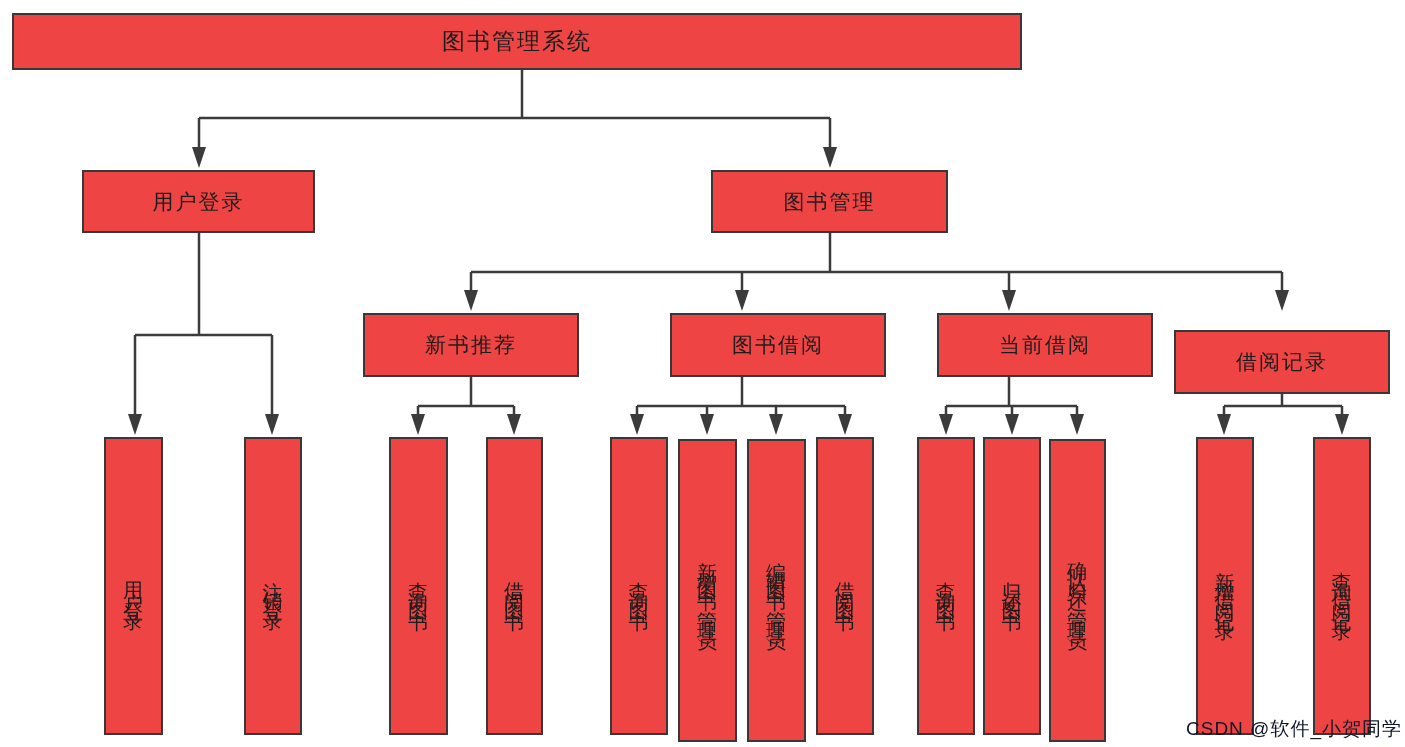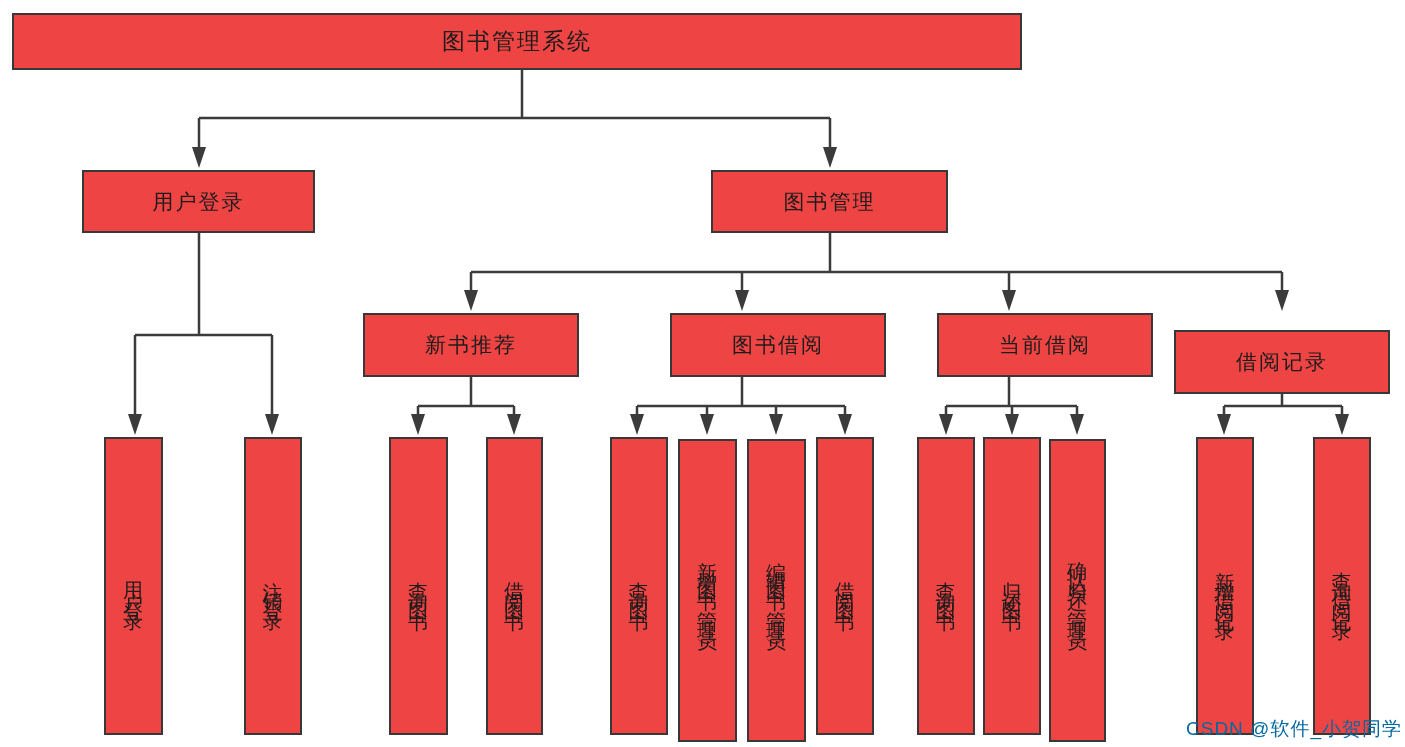--- a/index.html
+++ b/index.html
@@ -35,21 +35,21 @@
     writing-mode: vertical-rl;
     text-orientation: mixed;
     font-size: 20px;
     letter-spacing: 10px;
     line-height: 1;
   }
   .watermark {
     position: absolute;
     z-index: 3;
     font-size: 19px;
-    color: #0369a1;
+    color: #0f172a;
     letter-spacing: 1px;
     white-space: nowrap;
   }
 </style>
 </head>
 <body>
 
 <div id="stage">
 
   <svg id="connectors" viewBox="0 0 1405 747" xmlns="http://www.w3.org/2000/svg">

